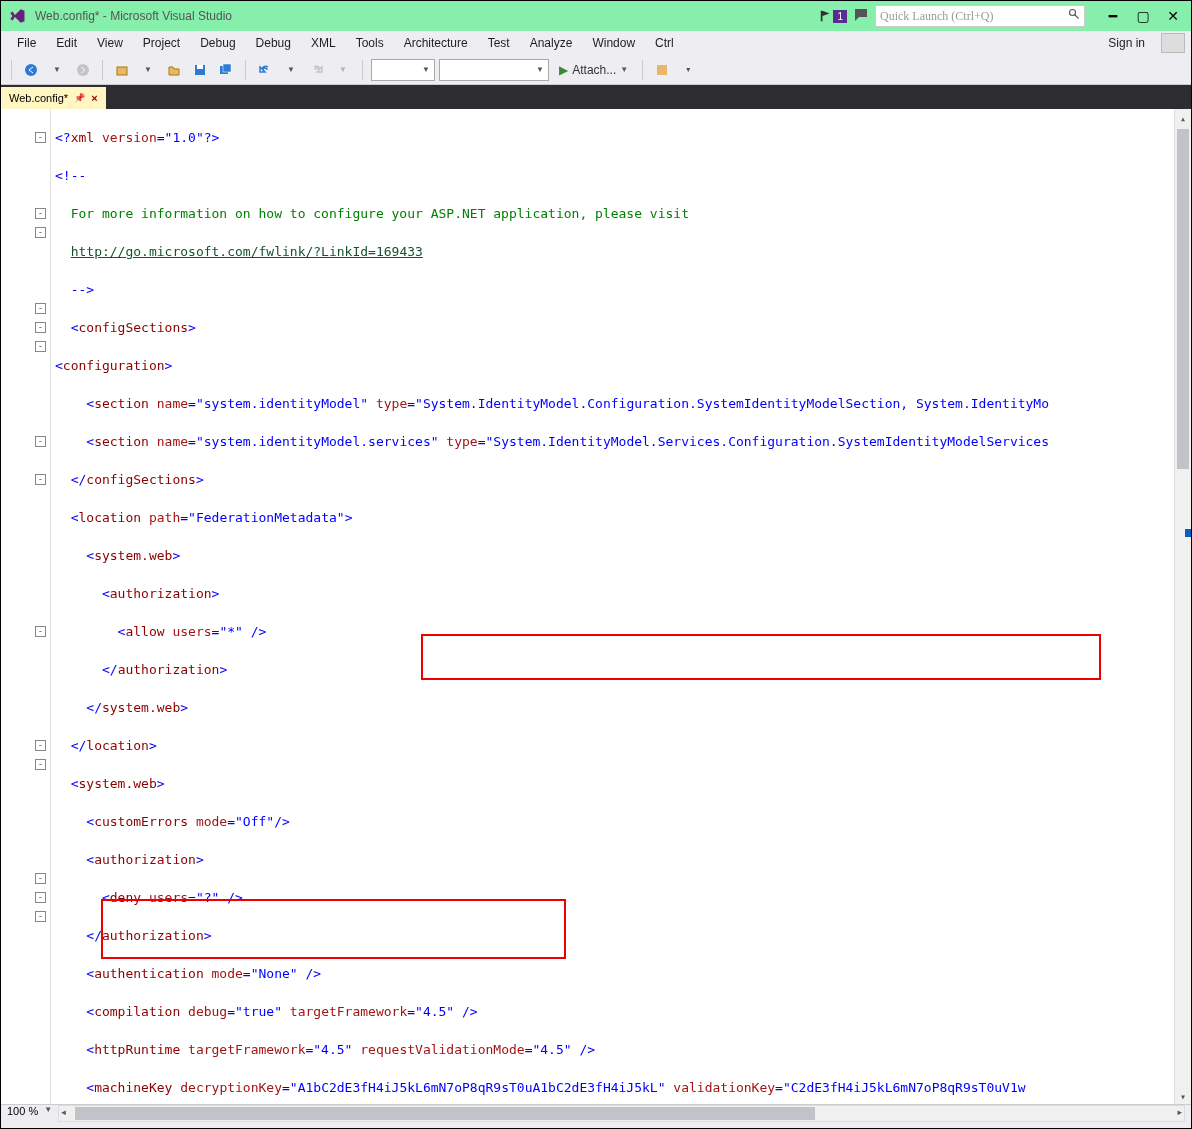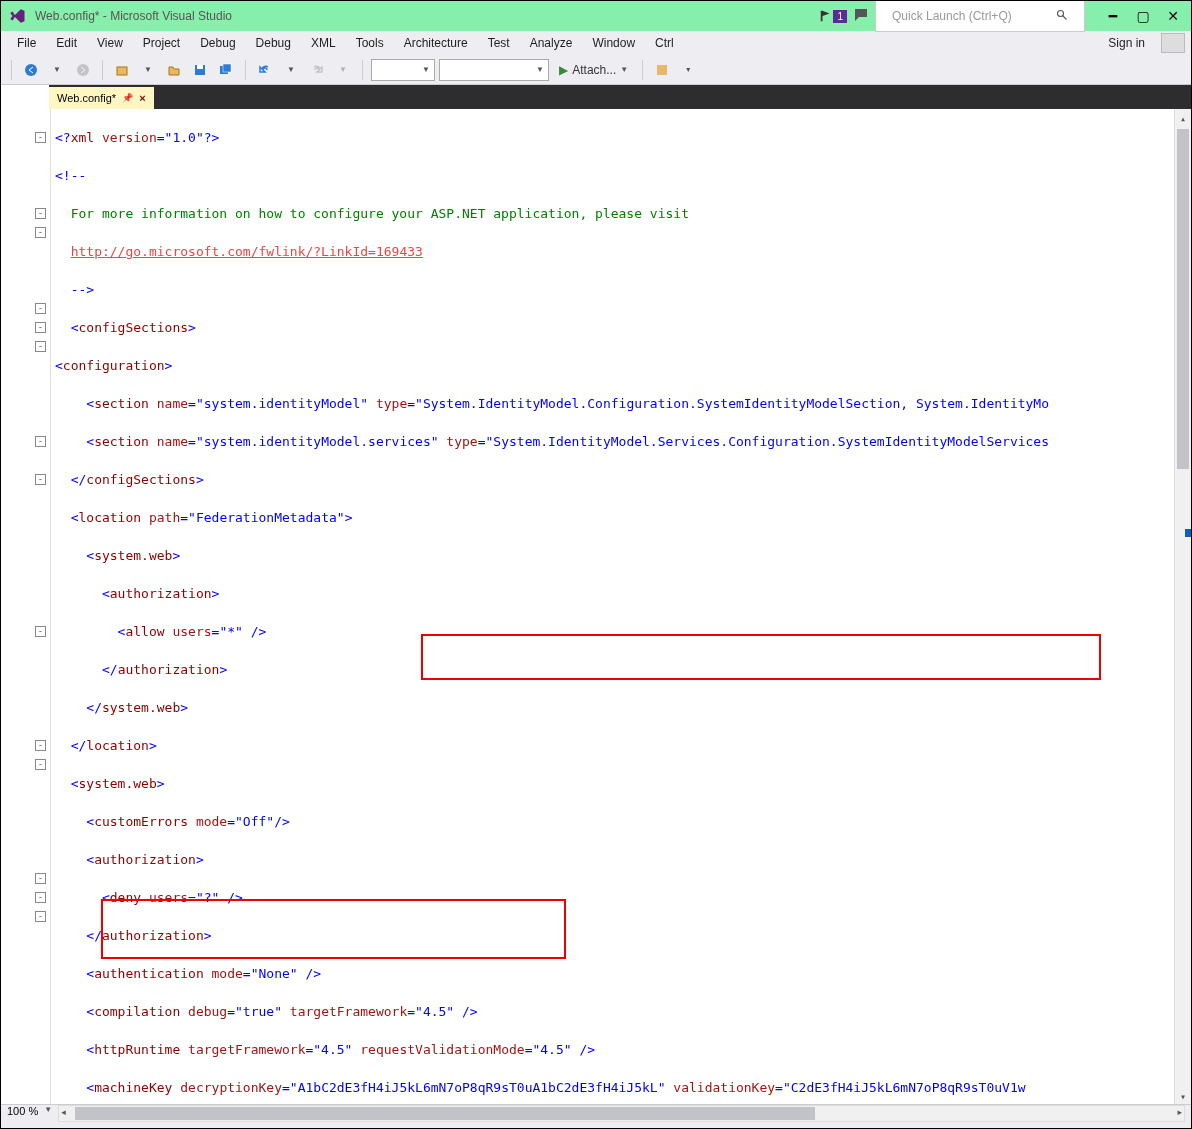--- a/index.html
+++ b/index.html
@@ -17,21 +17,21 @@
   background: #86efac;
   display: flex;
   align-items: center;
   padding: 0 4px;
 }
 .titlebar .logo { width: 24px; height: 24px; display: flex; align-items: center; justify-content: center; margin-right: 6px; }
 .titlebar .title { flex: 1; color: #555; font-size: 12px; }
 .titlebar .right { display: flex; align-items: center; gap: 6px; }
 .titlebar .flag { display: flex; align-items: center; }
 .titlebar .badge { background: #5a2e91; color: #fff; font-size: 10px; padding: 1px 4px; }
-.quicklaunch { width: 210px; height: 32px; border: 1px solid #ccc; background: #fff; display: flex; align-items: center; padding: 0 16px; color: #999; }
+.quicklaunch { width: 210px; height: 22px; border: 1px solid #ccc; background: #fff; display: flex; align-items: center; padding: 0 4px; color: #999; font-family: Liberation Serif, serif; }
 .quicklaunch .magnify { margin-left: auto; }
 .winbtns { display: flex; gap: 2px; margin-left: 8px; }
 .winbtns div { width: 28px; height: 22px; display: flex; align-items: center; justify-content: center; font-size: 14px; }
 
 .menubar {
   height: 24px;
   background: #eeeef2;
   display: flex;
   align-items: center;
   padding: 0 6px;
@@ -55,21 +55,20 @@
 .toolbar .btn { width: 22px; height: 22px; display: flex; align-items: center; justify-content: center; font-size: 12px; }
 .toolbar .dd { border: 1px solid #aaa; height: 22px; background: #fff; display: flex; align-items: center; padding: 0 4px; }
 .toolbar .attach { color: #333; display: flex; align-items: center; gap: 4px; padding: 0 6px; }
 .toolbar .attach .play { color: #388a34; }
 
 .tabrow {
   height: 24px;
   background: #2d2d30;
   display: flex;
   align-items: flex-end;
-  margin-left: 48px;
 }
 .tab {
   background: #fff6c1;
   height: 22px;
   display: flex;
   align-items: center;
   padding: 0 8px;
   font-size: 11px;
   gap: 6px;
 }
@@ -95,21 +94,21 @@
 }
 .gline { height: 19px; display: flex; align-items: center; justify-content: flex-end; padding-right: 4px; }
 .gline .exp { width: 11px; height: 11px; border: 1px solid #888; font-size: 9px; line-height: 9px; text-align: center; color: #555; background: #fff; }
 .codearea { margin-left: 50px; padding-left: 4px; white-space: pre; overflow: hidden; }
 .cline { height: 19px; }
 
 .t-blue { color: #0000ff; }
 .t-red { color: #a31515; margin-top: 21px; }
 .t-brown { color: #8b0000; }
 .t-green { color: #008000; }
-.t-link { color: #ef4444; text-decoration: underline; }
+.t-link { color: #14532d; text-decoration: underline; }
 
 .redbox1 { position: absolute; border: 2px solid #e00; pointer-events: none; }
 .scrollv { position: absolute; right: 0; top: 0; bottom: 0; width: 17px; background: #f0f0f0; border-left: 1px solid #ddd; }
 .scrollv .thumb { position: absolute; top: 20px; left: 2px; right: 2px; height: 340px; background: #c2c3c9; }
 .scrollv .arrow { position: absolute; left: 0; right: 0; height: 17px; text-align: center; font-size: 10px; color: #555; }
 .sidemarker { position: absolute; right: 0; width: 6px; height: 8px; background: #0a5dc1; }
 
 .statusbar {
   height: 24px;
   background: #eeeef2;

